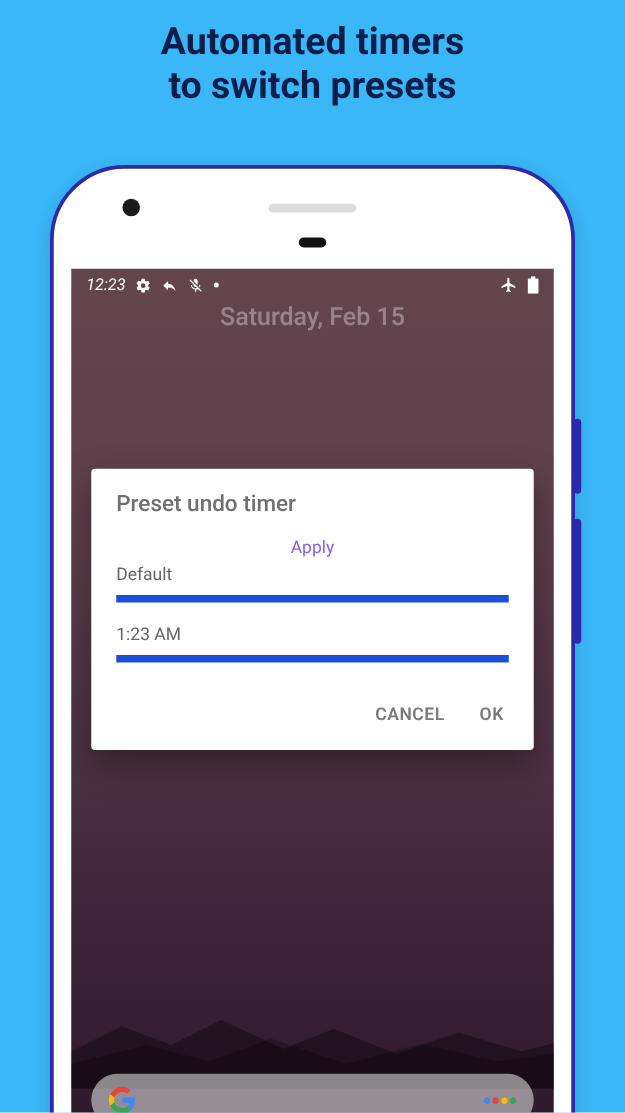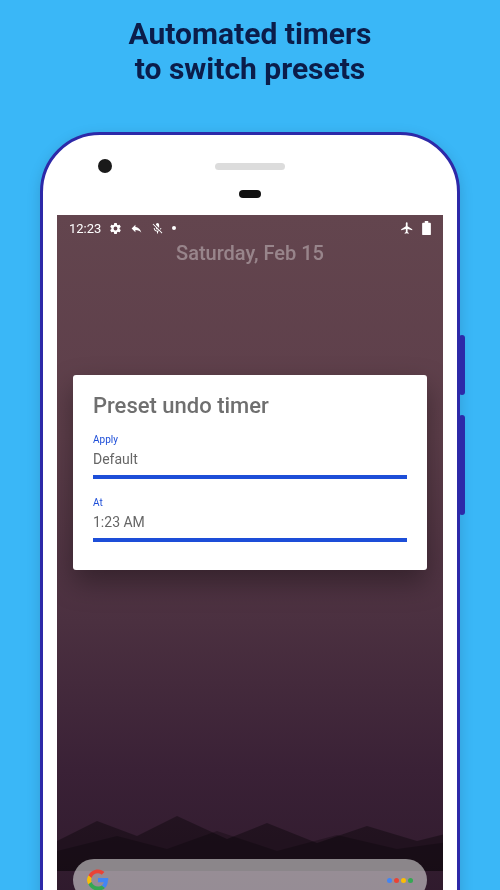--- a/index.html
+++ b/index.html
@@ -81,21 +81,21 @@
   }
   .status-bar {
     height: 26px;
     display: flex;
     align-items: center;
     justify-content: space-between;
     padding: 0 12px;
     color: #fff;
     font-size: 13px;
   }
-  .status-left { display: flex; align-items: center; gap: 8px; }
+  .status-left { display: flex; align-items: center; gap: 8px; font-style: italic; }
   .status-right { display: flex; align-items: center; gap: 8px; }
   .ico { display: inline-flex; }
   .wallpaper-date {
     text-align: center;
     color: rgba(255,255,255,0.35);
     font-size: 20px;
     font-weight: 500;
   }
   .mountains {
     position: absolute;
@@ -106,32 +106,32 @@
     position: absolute;
     left: 16px; right: 16px;
     top: 160px;
     background: #fff;
     border-radius: 3px;
     box-shadow: 0 12px 28px rgba(0,0,0,0.35);
     padding: 18px 20px 10px;
     color: #333;
   }
   .dialog-title {
-    font-size: 22px;
+    font-size: 18px;
     color: #6f6f6f;
     font-weight: 500;
     margin-bottom: 16px;
   }
   .field { margin-bottom: 18px; }
-  .field-label { font-size: 10px; color: #1d4ed8; margin-bottom: 6px; }
+  .field-label { font-size: 14px; color: #8b5cf6; margin-bottom: 6px; text-align: center; }
   .field-value {
     font-size: 14px;
     color: #666;
     padding-bottom: 8px;
-    border-bottom: 4px solid #1d4ed8;
+    border-bottom: 6px solid #1d4ed8;
   }
   .dialog-actions {
     display: flex;
     justify-content: flex-end;
     gap: 28px;
     padding: 16px 4px 10px;
   }
   .dialog-btn {
     background: none;
     border: none;
@@ -216,24 +216,27 @@
     </svg>
 
     <div class="dialog">
       <div class="dialog-title">Preset undo timer</div>
 
       <div class="field">
         <div class="field-label">Apply</div>
         <div class="field-value">Default</div>
       </div>
       <div class="field">
-        <div class="field-label">At</div>
         <div class="field-value">1:23 AM</div>
       </div>
 
+      <div class="dialog-actions">
+        <button class="dialog-btn">CANCEL</button>
+        <button class="dialog-btn">OK</button>
+      </div>
     </div>
 
     <div class="search-pill">
       <span class="google-g">
         <svg viewBox="0 0 48 48" width="22" height="22">
           <path fill="#EA4335" d="M24 9.5c3.9 0 6.6 1.7 8.1 3.1l5.9-5.9C34.3 3.3 29.7 1 24 1 14.8 1 6.9 6.4 3.1 14.2l6.9 5.4C11.8 13.7 17.4 9.5 24 9.5z"></path>
           <path fill="#4285F4" d="M46.5 24.5c0-1.6-.1-3.2-.4-4.7H24v9h12.7c-.5 2.9-2.1 5.4-4.6 7.1l7.1 5.5c4.1-3.8 6.3-9.5 6.3-16.9z"></path>
           <path fill="#FBBC05" d="M10 28.4c-.5-1.4-.8-2.9-.8-4.4s.3-3 .8-4.4l-6.9-5.4C1.1 17.4 0 20.6 0 24s1.1 6.6 3.1 9.8l6.9-5.4z"></path>
           <path fill="#34A853" d="M24 47c6.2 0 11.4-2 15.2-5.6l-7.1-5.5c-2 1.4-4.7 2.3-8.1 2.3-6.6 0-12.2-4.2-14-10.1l-6.9 5.4C6.9 41.6 14.8 47 24 47z"></path>
         </svg>

